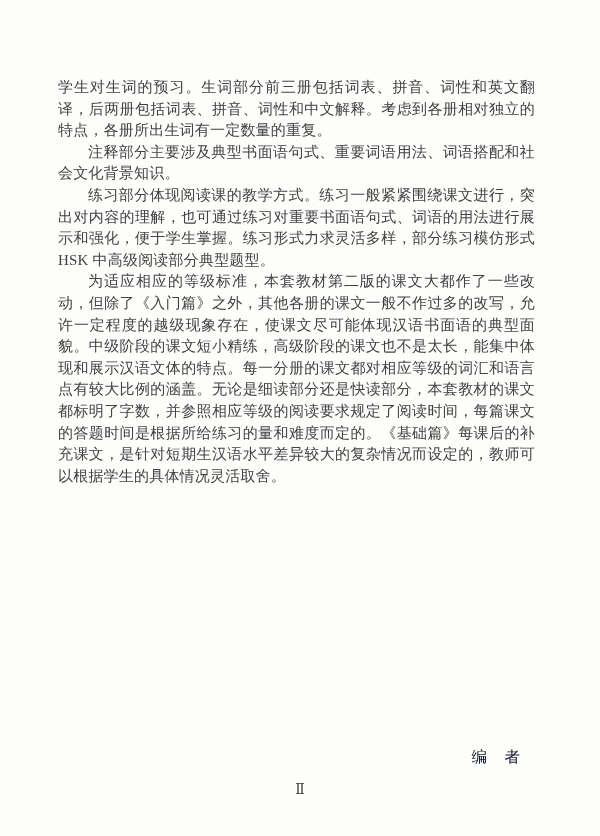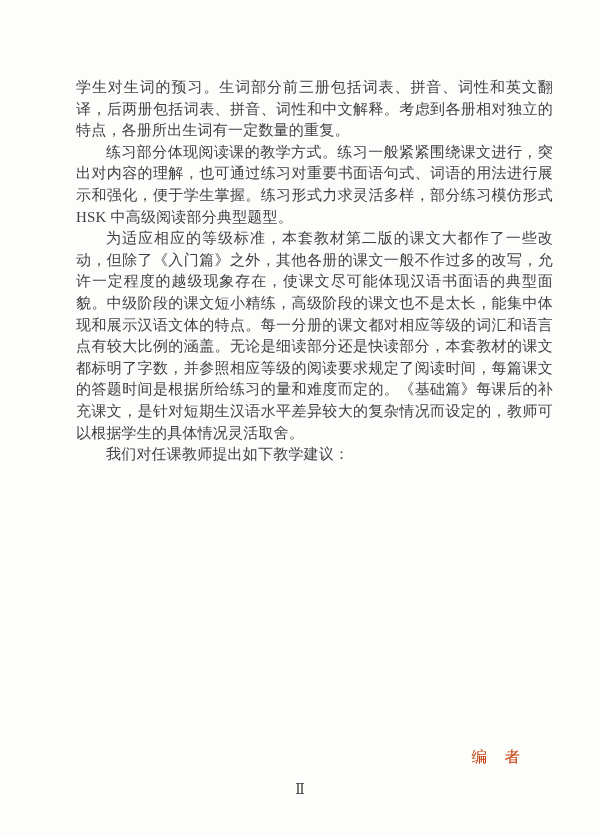--- a/index.html
+++ b/index.html
@@ -11,21 +11,21 @@
     position: relative;
     width: 600px;
     height: 836px;
     background: #fdfdfc;
     overflow: hidden;
     font-family: "Liberation Serif", "DejaVu Serif", serif;
     color: #424242;
   }
   .text-block {
     position: absolute;
-    left: 76px;
+    left: 58px;
     top: 77px;
     width: 477px;
     font-size: 15px;
     line-height: 21.6px;
     text-align: justify;
     letter-spacing: 0.2px;
   }
   .text-block p {
     margin: 0;
     padding: 0;
@@ -36,37 +36,37 @@
   .signature {
     position: absolute;
     left: 62px;
     top: 747px;
     width: 477px;
     text-align: right;
     padding-right: 18px;
     box-sizing: border-box;
     font-size: 15.5px;
     letter-spacing: 1px;
-    color: #c2410c;
+    color: #0f172a;
   }
   .page-number {
     position: absolute;
     left: 0;
     top: 781px;
     width: 600px;
     text-align: center;
     font-size: 14px;
     color: #3f3f3f;
   }
 </style>
 </head>
 <body>
 
 <div class="page">
   <div class="text-block" id="paragraph-host">
       <p class="">学生对生词的预习。生词部分前三册包括词表、拼音、词性和英文翻译，后两册包括词表、拼音、词性和中文解释。考虑到各册相对独立的特点，各册所出生词有一定数量的重复。</p>
+      <p class="indent">注释部分主要涉及典型书面语句式、重要词语用法、词语搭配和社会文化背景知识。</p>
       <p class="indent">练习部分体现阅读课的教学方式。练习一般紧紧围绕课文进行，突出对内容的理解，也可通过练习对重要书面语句式、词语的用法进行展示和强化，便于学生掌握。练习形式力求灵活多样，部分练习模仿形式 HSK 中高级阅读部分典型题型。</p>
       <p class="indent">为适应相应的等级标准，本套教材第二版的课文大都作了一些改动，但除了《入门篇》之外，其他各册的课文一般不作过多的改写，允许一定程度的越级现象存在，使课文尽可能体现汉语书面语的典型面貌。中级阶段的课文短小精练，高级阶段的课文也不是太长，能集中体现和展示汉语文体的特点。每一分册的课文都对相应等级的词汇和语言点有较大比例的涵盖。无论是细读部分还是快读部分，本套教材的课文都标明了字数，并参照相应等级的阅读要求规定了阅读时间，每篇课文的答题时间是根据所给练习的量和难度而定的。《基础篇》每课后的补充课文，是针对短期生汉语水平差异较大的复杂情况而设定的，教师可以根据学生的具体情况灵活取舍。</p>
-      <p class="indent">我们对任课教师提出如下教学建议：</p>
     </div>
   <div class="signature">编　者</div>
   <div class="page-number">Ⅱ</div>
 </div>
 
 </body></html>

